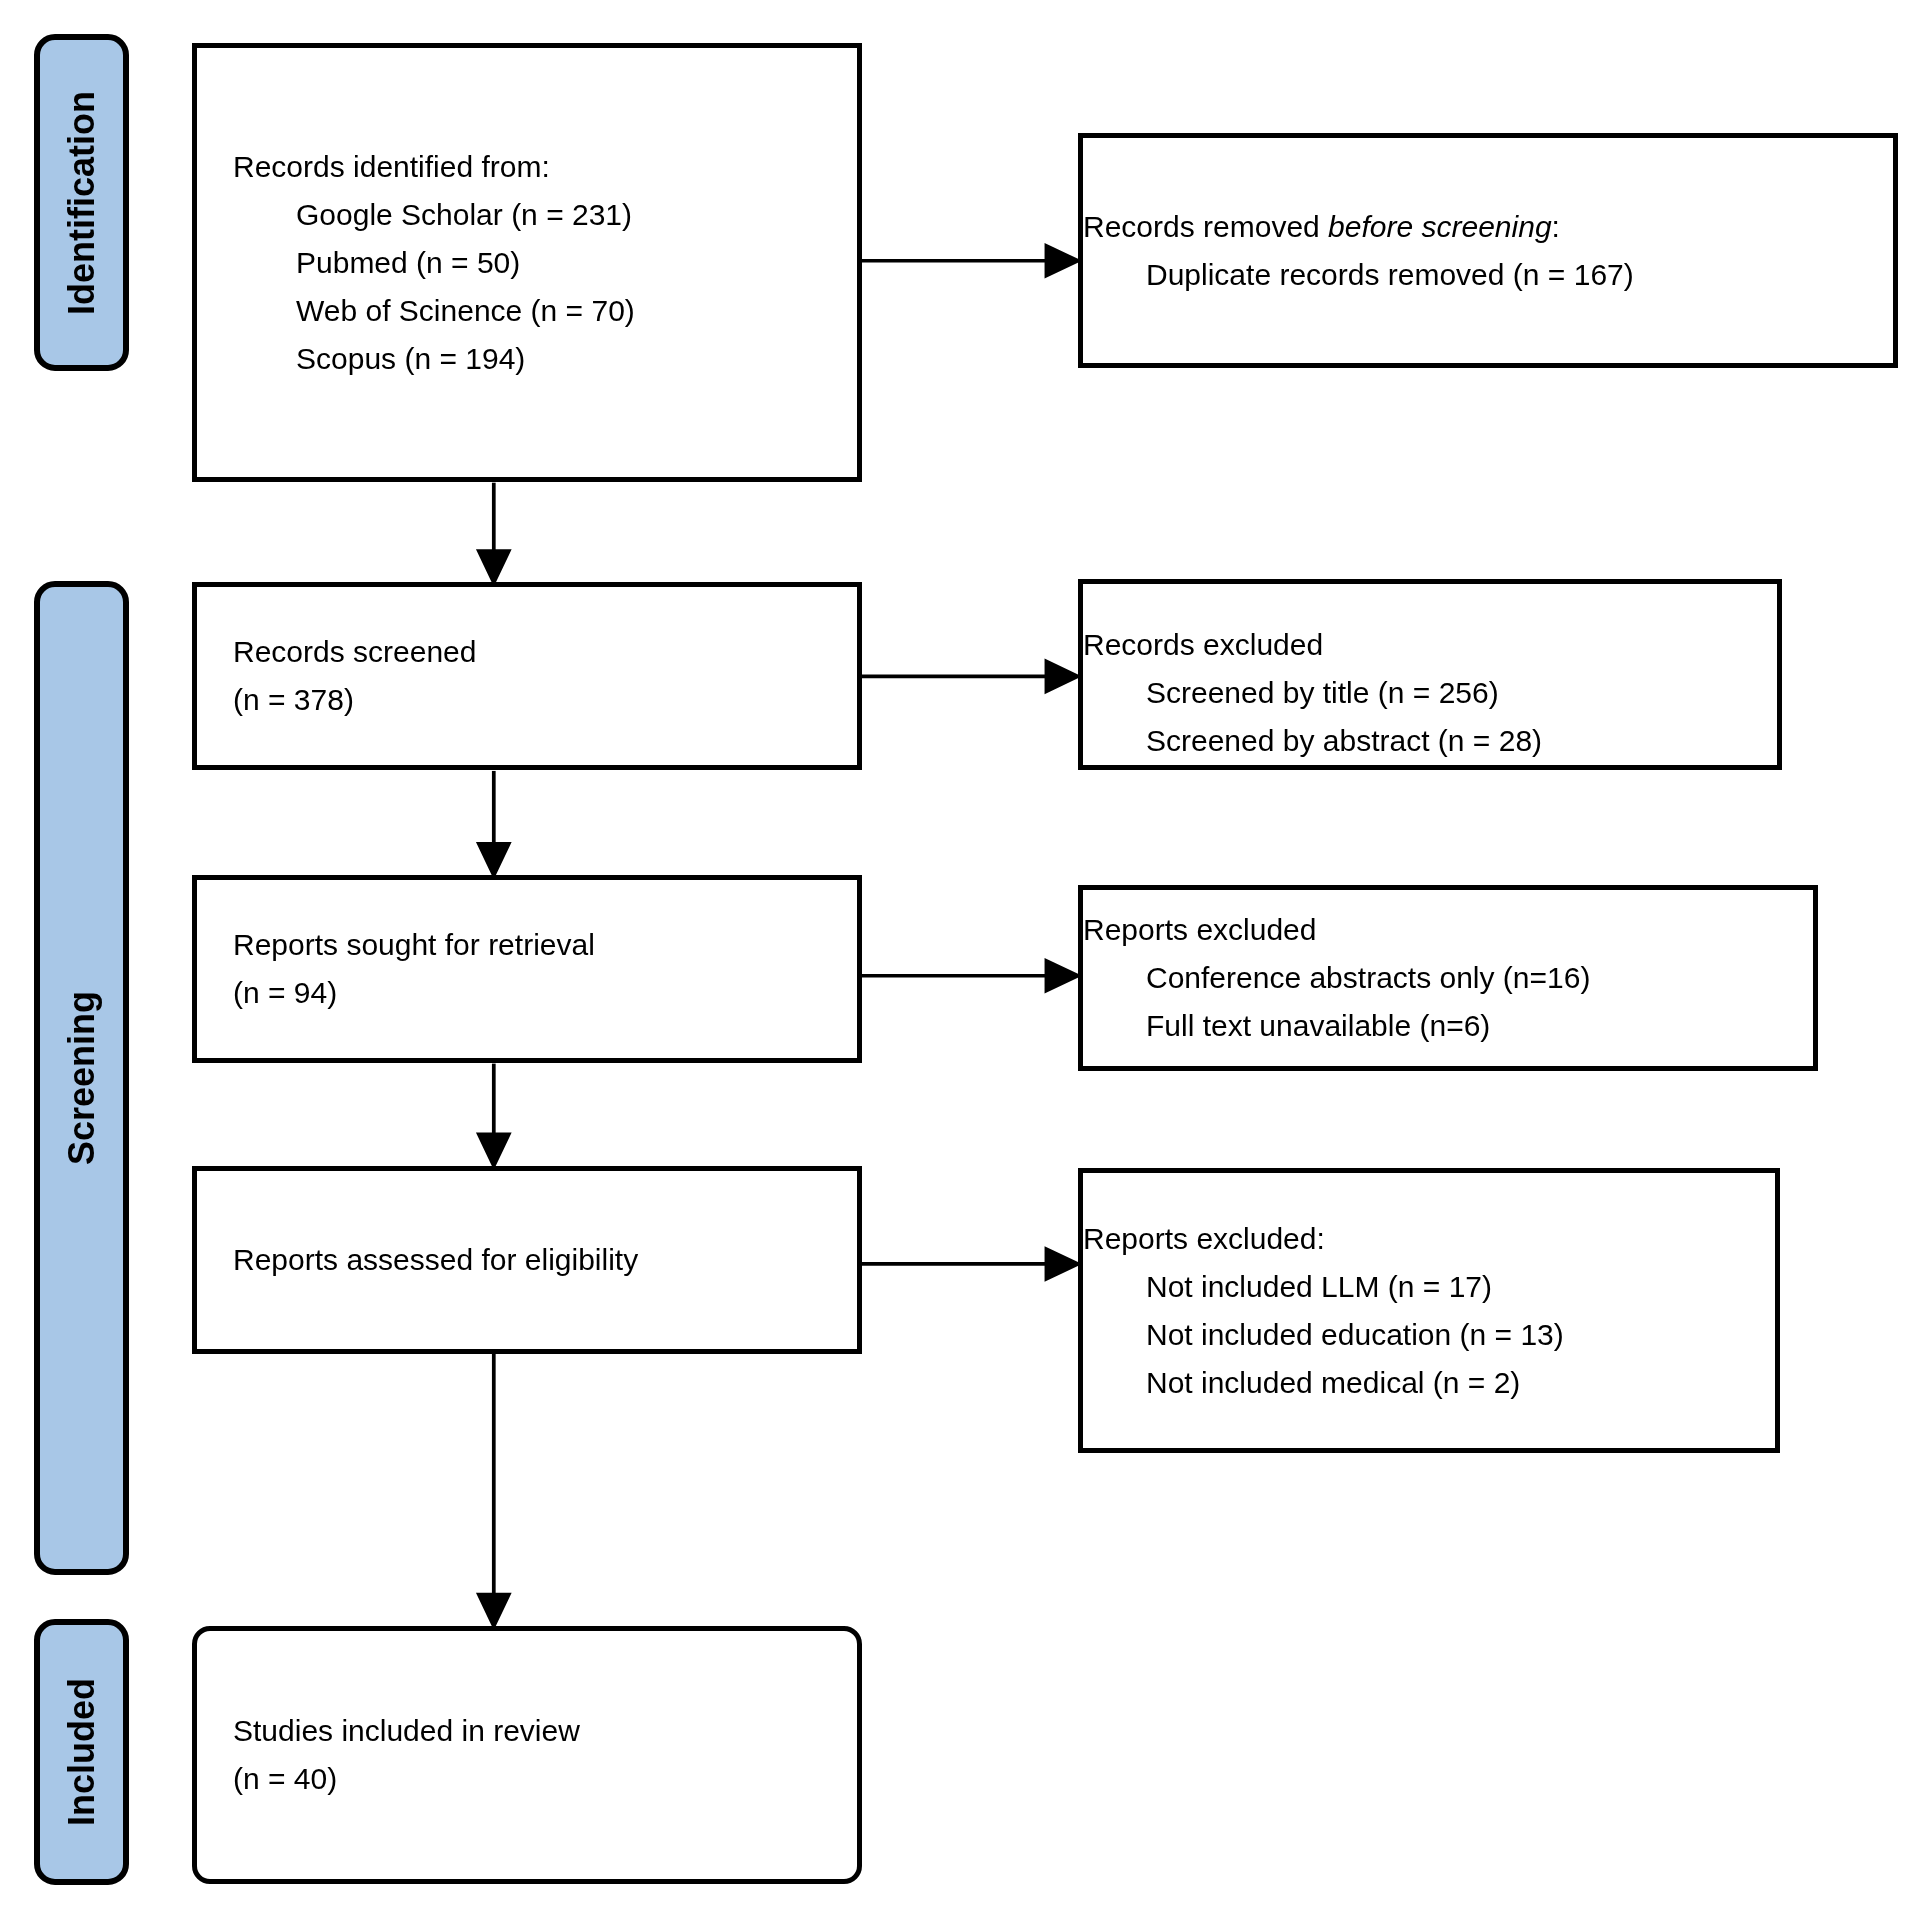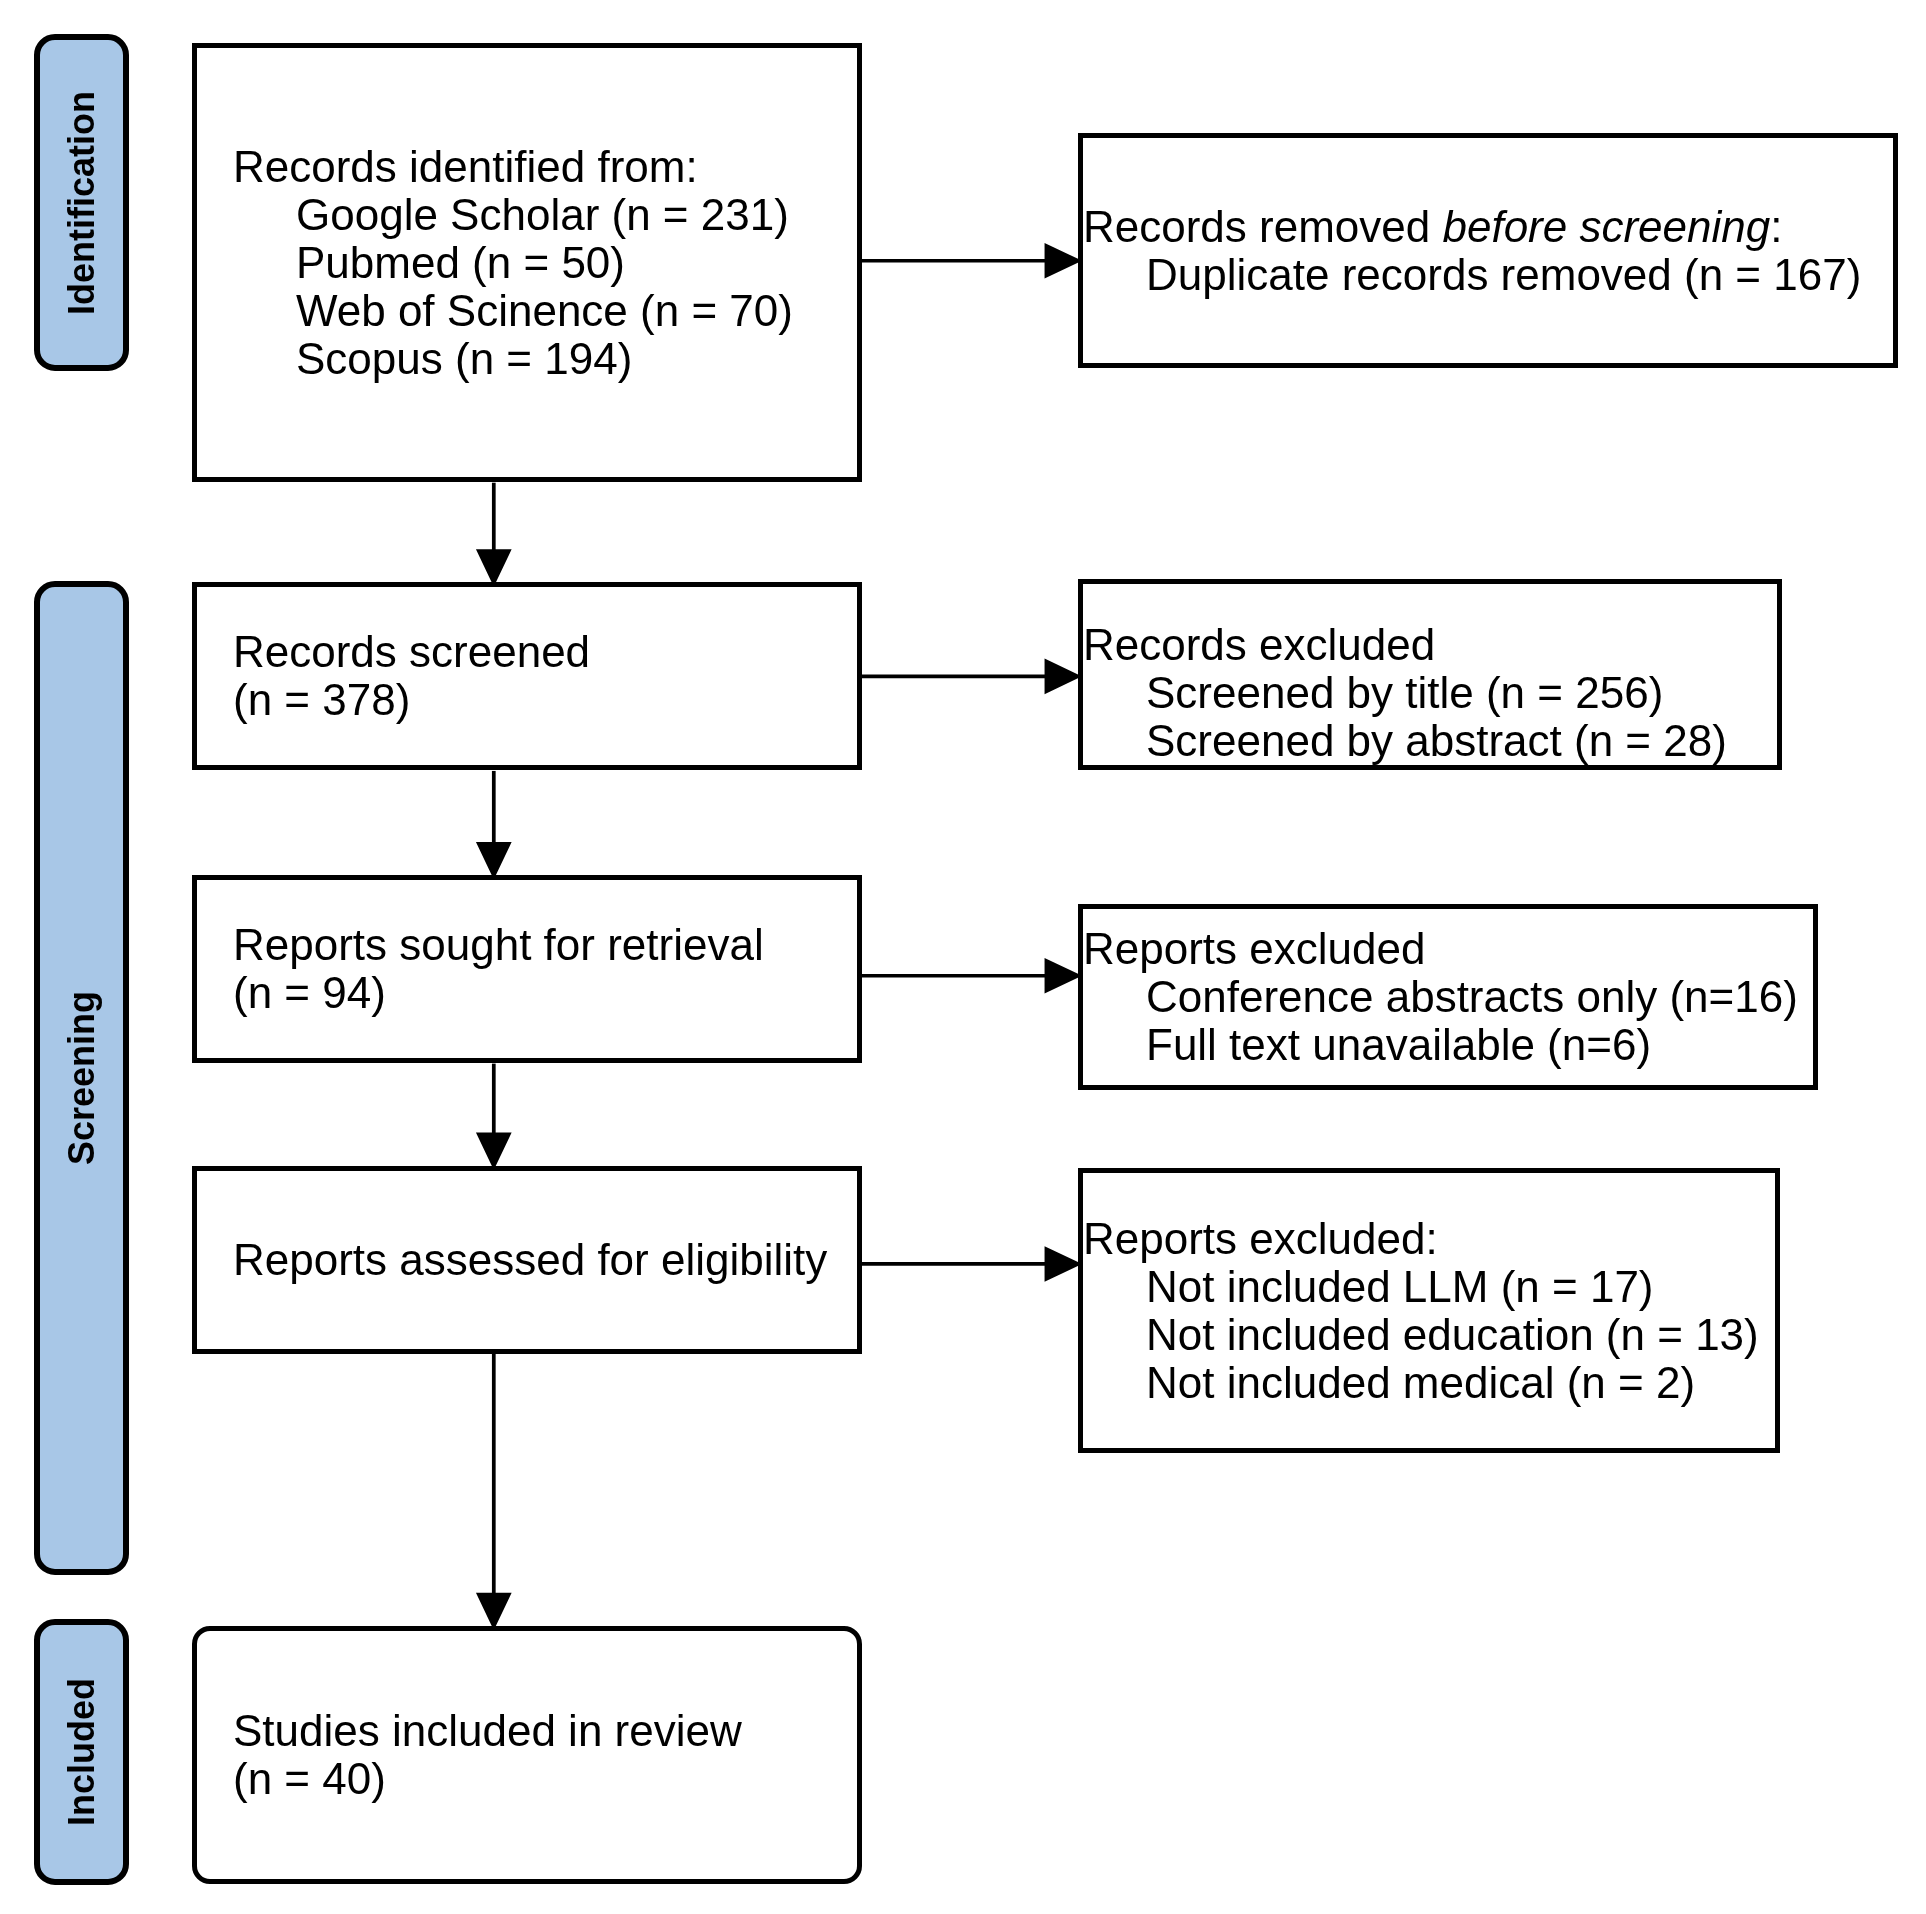--- a/index.html
+++ b/index.html
@@ -15,21 +15,21 @@
     position:absolute;
     background:#ffffff;
     border:5.2px solid #000;
     box-sizing:border-box;
     display:flex;
     align-items:center;
   }
   .box .content{
     padding-left:36px;
     padding-right:7.4px;
-    font-size:44px;
+    font-size:30px;
     line-height:48px;
   }
   .box.rbox .content{padding-left:0;}
   .line{white-space:pre-wrap;}
   .line.indent{padding-left:63px;}
   .it{font-style:italic;}
   .stage{
     position:absolute;
     background:#a8c7e7;
     border:6.7px solid #000;
@@ -138,21 +138,21 @@
   </div>
 
   <div class="box rbox" style="left:1078px;top:579px;width:704px;height:191px;align-items:flex-end;">
     <div class="content">
       <div class="line">Records excluded</div>
       <div class="line indent">Screened by title (n = 256)</div>
       <div class="line indent">Screened by abstract (n = 28)</div>
     </div>
   </div>
 
-  <div class="box rbox" style="left:1078px;top:904px;width:740px;height:186px;">
+  <div class="box rbox" style="left:1078px;top:885px;width:740px;height:186px;">
     <div class="content">
       <div class="line">Reports excluded</div>
       <div class="line indent">Conference abstracts only (n=16)</div>
       <div class="line indent">Full text unavailable (n=6)</div>
     </div>
   </div>
 
   <div class="box rbox" style="left:1078px;top:1168px;width:702px;height:285px;">
     <div class="content">
       <div class="line">Reports excluded:</div>

